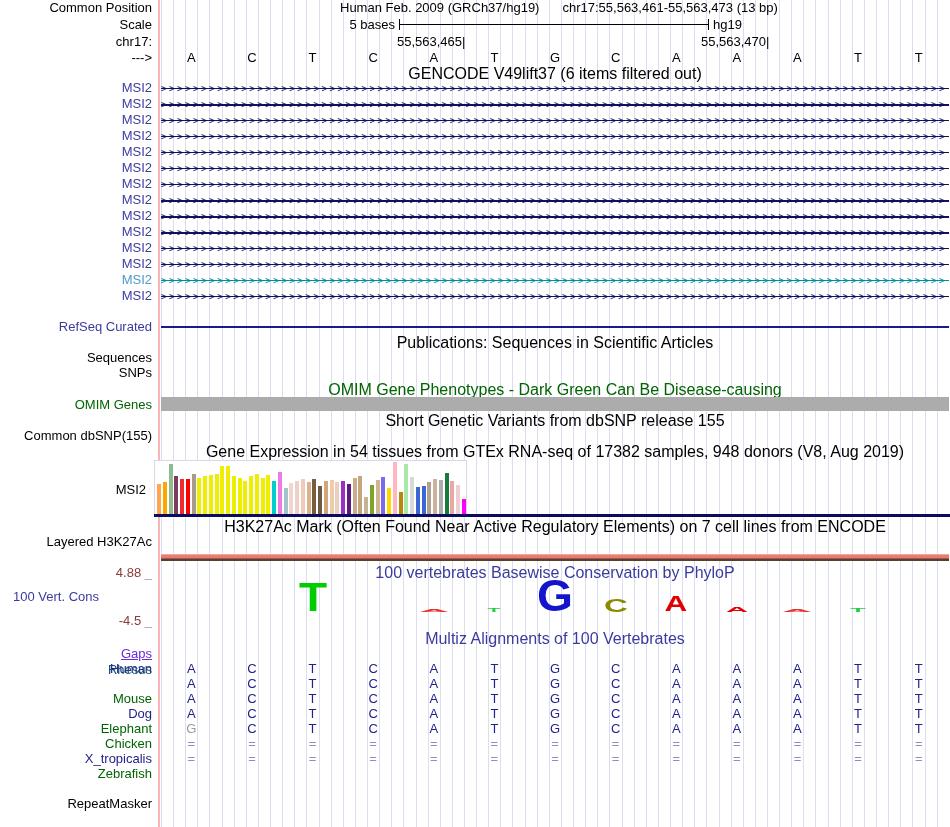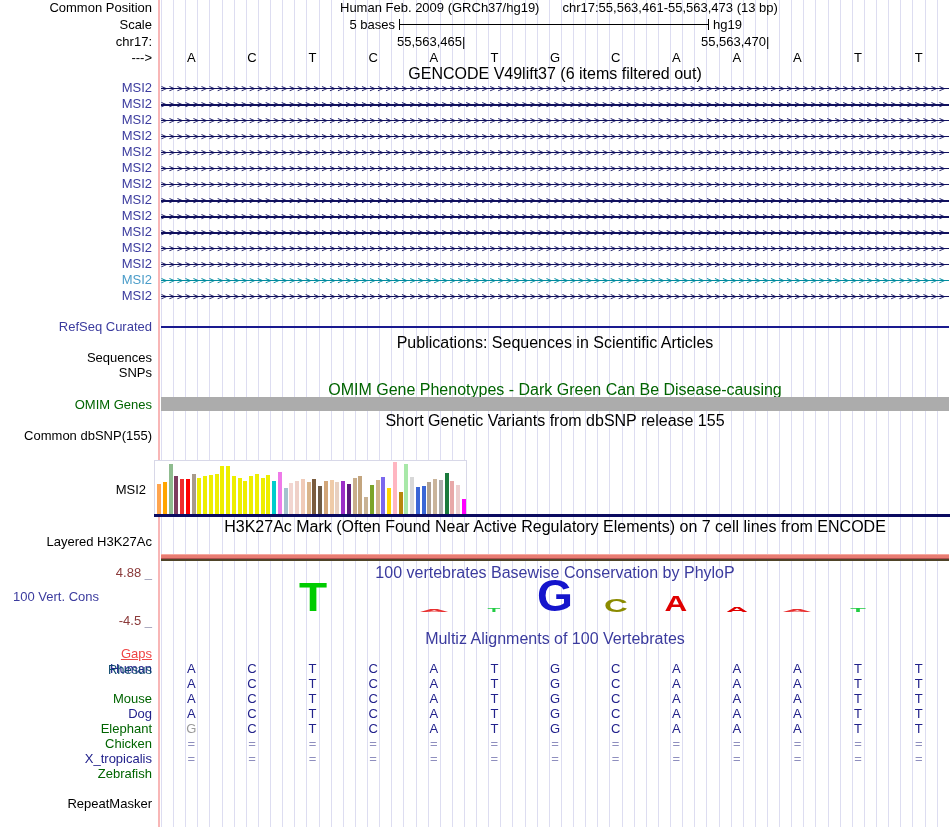--- a/index.html
+++ b/index.html
@@ -12,21 +12,21 @@
     position:absolute;left:0;width:152px;text-align:right;height:14px;line-height:14px;
     white-space:nowrap;font-size:13px;
   }
   .title{
     position:absolute;left:161px;width:788px;text-align:center;height:14px;line-height:14px;
     white-space:nowrap;font-size:16px;
   }
   .indigo{color:#3B3B9E;}
   .green{color:#006400;}
   .maroon{color:#8B3A3A;}
-  .orange{color:#ef4444;text-decoration:underline;}
+  .orange{color:#6d28d9;text-decoration:underline;}
   .gray-tick{color:#9A9AB4;}
   #grid{
     position:absolute;left:161px;top:0;width:788px;height:827px;
     background:repeating-linear-gradient(to right,#DDDDF1 0px,#DDDDF1 1px,transparent 1px,transparent 12.12px);
   }
   #pink-guideline{position:absolute;left:158px;top:0;width:2px;height:827px;background:#F8B6B6;}
   .arrow-row{
     position:absolute;left:161px;width:788px;height:15px;line-height:15px;overflow:hidden;
     white-space:nowrap;font-family:"DejaVu Sans Mono",monospace;font-size:10px;letter-spacing:2px;
   }
@@ -89,20 +89,21 @@
   <div class="label" style="top:351px">Sequences</div>
   <div class="label" style="top:366px">SNPs</div>
 
   <div class="title green" style="top:383px">OMIM Gene Phenotypes - Dark Green Can Be Disease-causing</div>
   <div class="label green" style="top:398px">OMIM Genes</div>
   <div id="omim-bar"></div>
 
   <div class="title" style="top:414px">Short Genetic Variants from dbSNP release 155</div>
   <div class="label" style="top:429px">Common dbSNP(155)</div>
 
+  <div class="title" style="top:445px">Gene Expression in 54 tissues from GTEx RNA-seq of 17382 samples, 948 donors (V8, Aug 2019)</div>
   <div class="label" style="top:483px;width:146px">MSI2</div>
   <div id="gtex-box">
       <div class="gtex-bar" style="height: 30px; background: rgb(255, 165, 79);"></div>
       <div class="gtex-bar" style="height: 32px; background: rgb(255, 165, 0);"></div>
       <div class="gtex-bar" style="height: 50px; background: rgb(143, 188, 143);"></div>
       <div class="gtex-bar" style="height: 38px; background: rgb(125, 60, 95);"></div>
       <div class="gtex-bar" style="height: 35px; background: rgb(238, 44, 44);"></div>
       <div class="gtex-bar" style="height: 35px; background: rgb(255, 0, 0);"></div>
       <div class="gtex-bar" style="height: 40px; background: rgb(168, 155, 140);"></div>
       <div class="gtex-bar" style="height: 36px; background: rgb(238, 238, 0);"></div>

